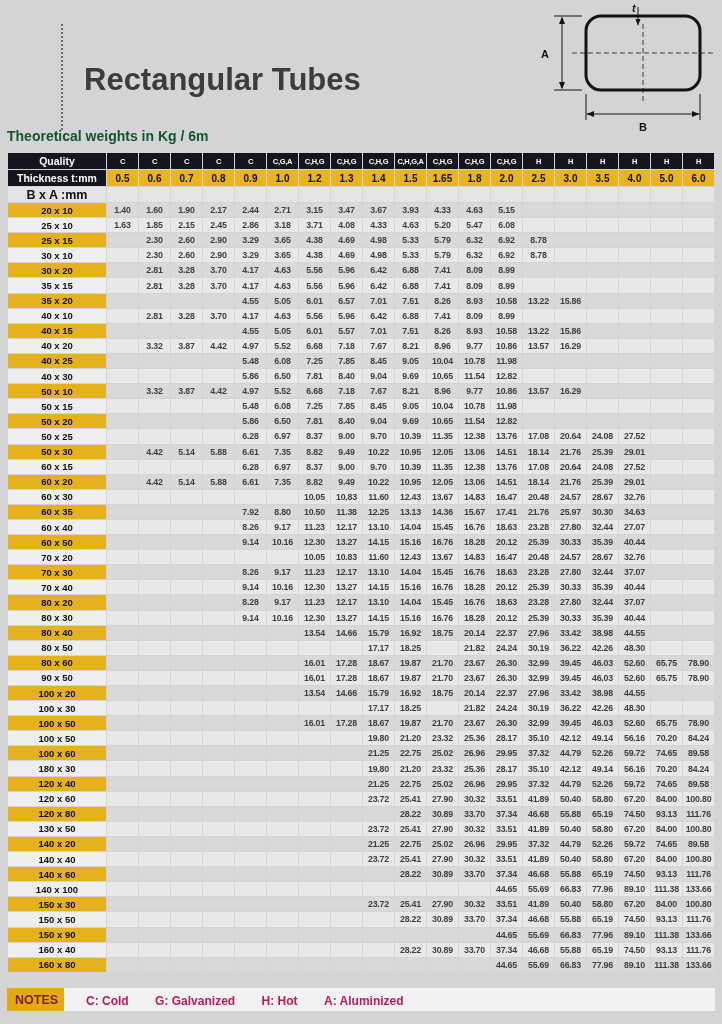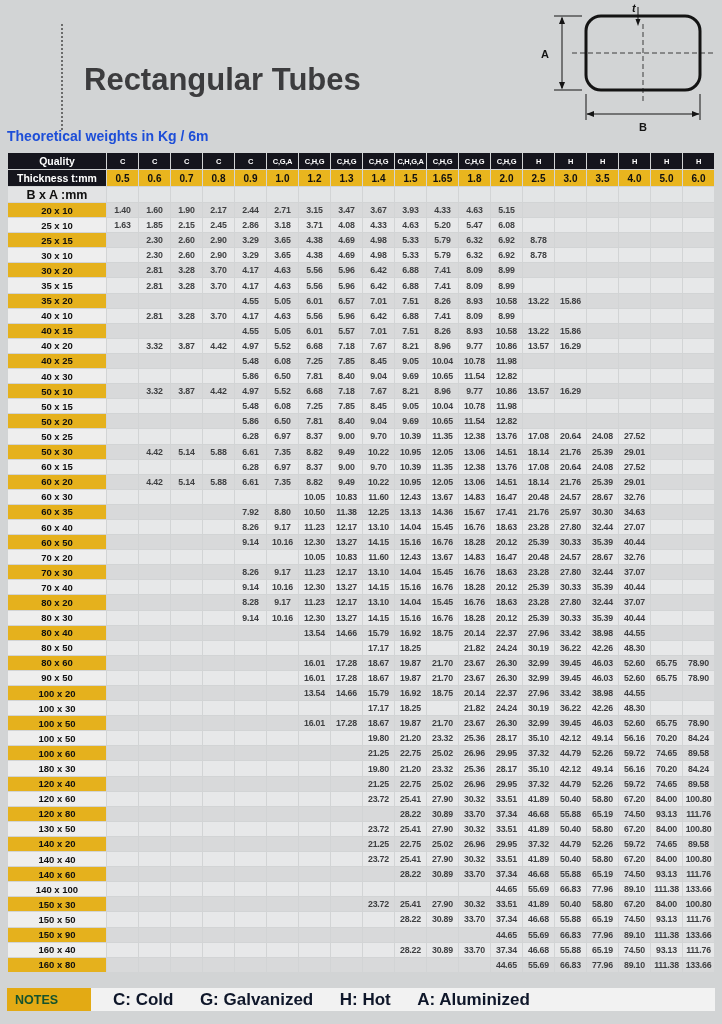--- a/index.html
+++ b/index.html
@@ -12,21 +12,21 @@
   .dotted-line {
     position:absolute; left:61px; top:24px; height:106px; width:0;
     border-left:2px dotted #6b6b6b;
   }
   .title {
     position:absolute; left:84px; top:62px;
     font-size:31px; font-weight:bold; color:#3c3c3e;
   }
   .subtitle {
     position:absolute; left:7px; top:128px;
-    font-size:14px; font-weight:bold; color:#1d4ed8;
+    font-size:14px; font-weight:bold; color:#14532d;
   }
   .diagram { position:absolute; left:536px; top:2px; }
   .diagram text { font-weight:bold; fill:#141414; }
 
   table.weights {
     position:absolute; left:7px; top:152px; width:708px;
     border-collapse:separate; border-spacing:1px; table-layout:fixed;
   }
   table.weights th, table.weights td {
     padding:0; text-align:center; vertical-align:middle; overflow:hidden; white-space:nowrap;
@@ -41,24 +41,24 @@
   tr.plain td.size { background:#eeeeee; }
   td.val { font-size:8.8px; font-weight:bold; color:#3e3f41; letter-spacing:-0.2px; }
   tr.hl    td.val { background:#d8d9da; }
   tr.plain td.val { background:#e7e8e9; }
 
   .notes {
     position:absolute; left:7px; top:988px; width:708px; height:23px;
     display:flex; align-items:center; background:#f2f2f2;
   }
   .notes-label {
-    background:#e3aa14; color:#14532d; font-weight:bold; font-size:12.5px;
-    width:84px; height:23px; display:flex; align-items:center; padding-left:8px; flex:none;
+    background:#e3aa14; color:#7f1d1d; font-weight:bold; font-size:12.5px;
+    width:57px; height:23px; display:flex; align-items:center; padding-left:8px; flex:none;
   }
-  .notes-items span { margin-left:22px; font-size:17px; font-weight:bold; color:#0f172a; }
+  .notes-items span { margin-left:22px; font-size:12px; font-weight:bold; color:#be185d; }
 </style>
 </head>
 <body>
 
 <div class="page">
 
   <div class="dotted-line"></div>
   <h1 class="title">Rectangular Tubes</h1>
   <div class="subtitle">Theoretical weights in Kg / 6m</div>
 

